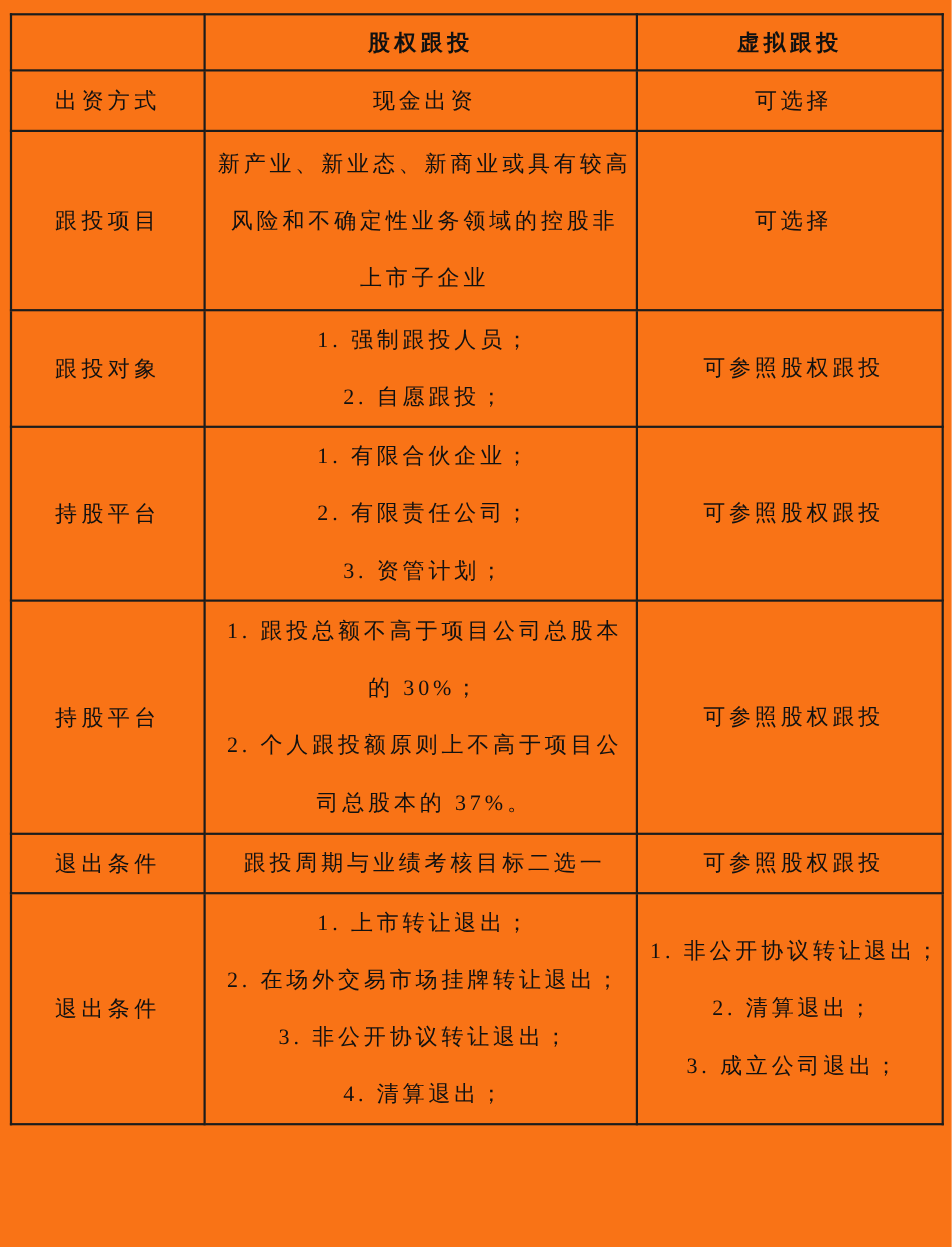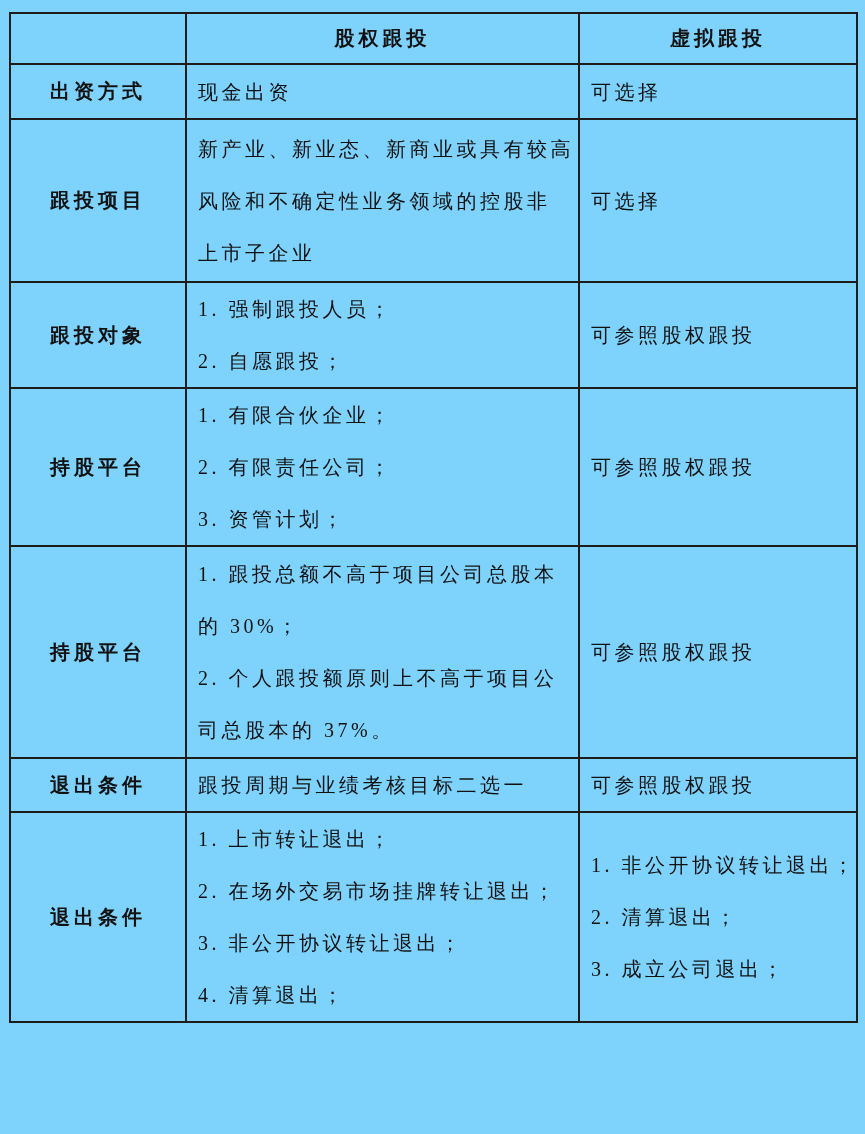--- a/index.html
+++ b/index.html
@@ -11,21 +11,21 @@
     width: 865px;
     height: 1134px;
     font-family: "Liberation Serif", "DejaVu Serif", serif;
     color: #111111;
     overflow: hidden;
   }
   .page {
     position: relative;
     width: 865px;
     height: 1134px;
-    background: #7dd3fc;
+    background: #f97316;
   }
   table.cmp {
     position: absolute;
     left: 9px;
     top: 12px;
     width: 847px;
     border-collapse: collapse;
     table-layout: fixed;
   }
   table.cmp th,
@@ -38,30 +38,30 @@
   
   tr.hrow { height: 51px; }
   th.hcell {
     font-weight: bold;
     font-size: 20px;
     letter-spacing: 4px;
     text-align: center;
   }
   
   td.lbl {
-    font-weight: bold;
+    font-weight: normal;
     font-size: 20px;
     letter-spacing: 4px;
     text-align: center;
   }
   
   td.cnt {
     font-size: 20px;
     letter-spacing: 3.5px;
-    text-align: left;
+    text-align: center;
     padding: 0 4px 0 11px;
   }
   td.cnt .line {
     line-height: 52px;
     white-space: nowrap;
   }
   
   tr.r0 { height: 55px; }
   tr.r1 { height: 163px; }
   tr.r2 { height: 104px; }

